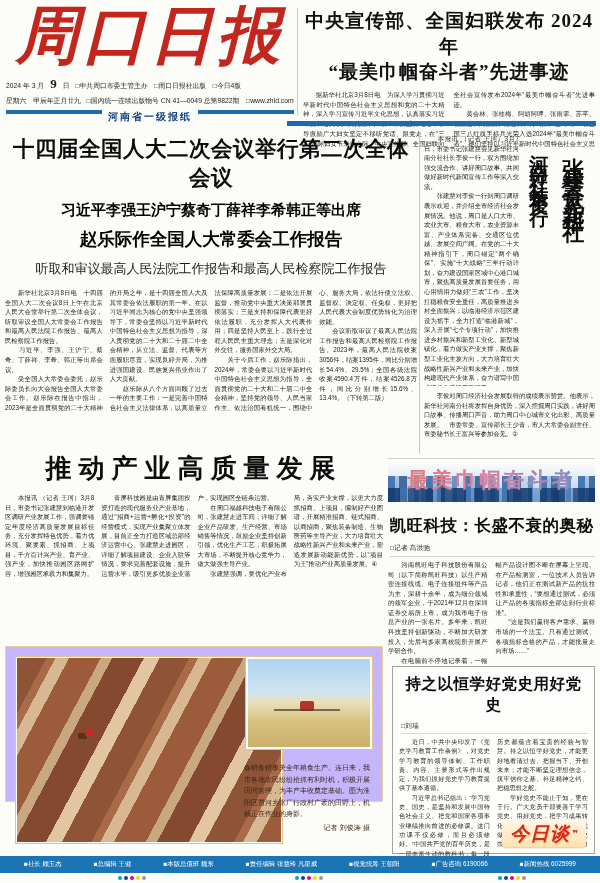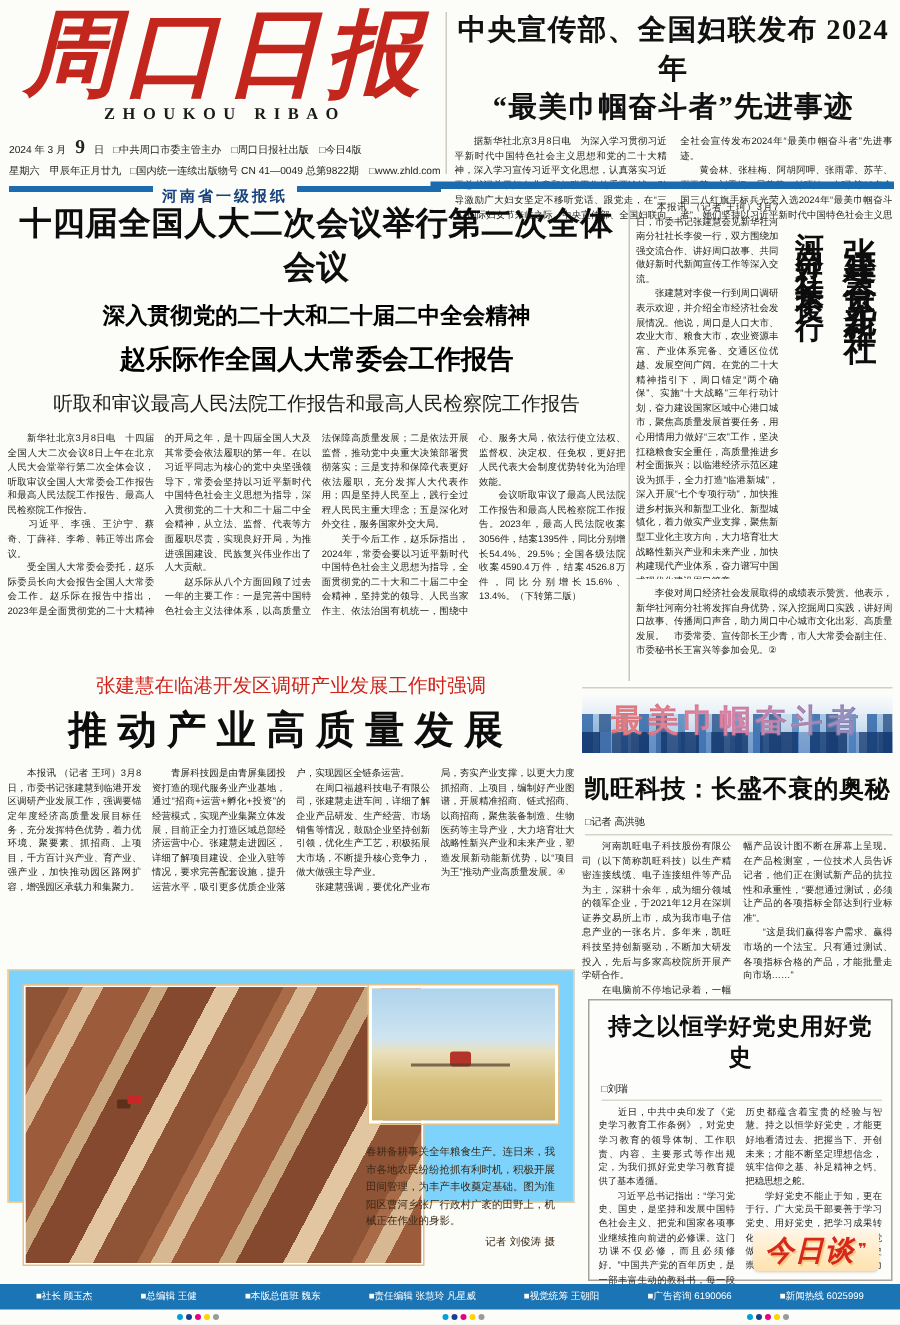--- a/index.html
+++ b/index.html
@@ -81,21 +81,21 @@
   
   .second { position:absolute; left:5px; top:448px; width:378px; }
   .kicker { color:#cf221a; font-family:"Liberation Serif",serif; font-size:13px; text-align:center; }
   .second-h { font-size:26px; font-weight:900; letter-spacing:7px; line-height:1.28; text-align:center;
     color:#0d0d0d; margin-top:4px; }
   .second-body { margin-top:8px; column-count:4; column-gap:7px; font-size:6.3px; line-height:1.5;
     text-align:justify; color:#222; white-space:pre-line; height:112px; overflow:hidden; }
 
   
   .photo-block { position:absolute; left:5px; top:646px; width:378px; height:156px;
-    background:#7dd3fc; border:1px solid #edd09e; }
+    background:#c4b5fd; border:1px solid #edd09e; }
   .main-photo { position:absolute; left:10px; top:10px; width:266px; height:186px;
     border:1px solid #fff; outline:1px solid #e3c28c;
     background:repeating-linear-gradient(118deg,
       #8f5336 0 26px, #a96b47 26px 34px, #d8b793 34px 46px, #9c5b3a 46px 74px,
       #caa87f 74px 84px, #84492e 84px 112px, #e2c6a1 112px 126px); }
   .tractor { position:absolute; left:68px; top:72px; width:9px; height:6px; background:#c62828;
     border-radius:1px; box-shadow:-7px 3px 0 0 rgba(60,30,15,.55); }
   .inset-photo { position:absolute; right:10px; top:10px; width:126px; height:92px;
     border:2px solid #fff; box-shadow:0 0 0 1px #e3c28c;
     background:linear-gradient(to bottom,#aed4ec 0%,#cfe4f0 38%,#e9e0bd 48%,#d9c382 70%,#cbb06a 100%); }
@@ -129,21 +129,20 @@
   .reg-dots i { width:4px; height:4px; border-radius:50%; display:block; }
   .rd-l { left:118px; } .rd-m { left:295px; } .rd-r { left:498px; }
 </style>
 </head>
 <body>
 
 <div class="page">
 
   <div class="masthead">
     <div class="mast-title">周口日报</div>
-    <div class="mast-sub">ZHOUKOU RIBAO</div>
     <div class="dateline">
       <div class="dl-row">
         <span>2024 年 3 月</span>
         <span class="dl-big">9</span>
         <span>日</span>
         <span>□中共周口市委主管主办　□周口日报社出版　□今日4版</span>
       </div>
       <div class="dl-row">
         <span>星期六　甲辰年正月廿九</span>
         <span>□国内统一连续出版物号 CN 41—0049 总第9822期　□www.zhld.com</span>
@@ -160,21 +159,21 @@
   <div class="topright">
     <div class="tr-head">中央宣传部、全国妇联发布 2024 年</div>
     <div class="tr-head">“最美巾帼奋斗者”先进事迹</div>
     <div class="tr-body">　　据新华社北京3月8日电　为深入学习贯彻习近平新时代中国特色社会主义思想和党的二十大精神，深入学习宣传习近平文化思想，认真落实习近平总书记关于妇女儿童和妇联工作的重要论述，引导激励广大妇女坚定不移听党话、跟党走，在“三八”国际妇女节来临之际，中央宣传部、全国妇联向全社会宣传发布2024年“最美巾帼奋斗者”先进事迹。
 　　黄会林、张桂梅、阿胡阿呷、张雨霏、苏芊、石玉莲、刘雷娇、屠蕙莉、付巧妹、左珂 等10名全国三八红旗手标兵光荣入选2024年“最美巾帼奋斗者”。她们坚持以习近平新时代中国特色社会主义思想为指导，与党同心、跟党奋进，敬业进取、奋勇争先，有的在乡村振兴主战场勇毅前行，有的在科技创新前沿勇攀高峰，有的在急难险重任务一线冲锋在前，有的数十年如一日躬耕三尺讲台，有的为高铁安全运营进行保障护航，有的为传承文化传递工作贡献力量……她们以行动践行新时代，以奋斗创造美好生活，在新征程上谱写了无愧于时代的巾帼华章。</div>
   </div>
   <div class="blue-rule"></div>
 
   <div class="lead">
     <div class="lead-h1">十四届全国人大二次会议举行第二次全体会议</div>
-    <div class="lead-s1">深入贯彻党的二十大和二十届二中全会精神</div>
+    <div class="lead-s1">习近平李强王沪宁蔡奇丁薛祥李希韩正等出席</div>
     <div class="lead-s2">赵乐际作全国人大常委会工作报告</div>
     <div class="lead-s3">听取和审议最高人民法院工作报告和最高人民检察院工作报告</div>
     <div class="lead-body">　　新华社北京3月8日电　十四届全国人大二次会议8日上午在北京人民大会堂举行第二次全体会议，听取审议全国人大常委会工作报告和最高人民法院工作报告、最高人民检察院工作报告。
 　　习近平、李强、王沪宁、蔡奇、丁薛祥、李希、韩正等出席会议。
 　　受全国人大常委会委托，赵乐际委员长向大会报告全国人大常委会工作。赵乐际在报告中指出，2023年是全面贯彻党的二十大精神的开局之年，是十四届全国人大及其常委会依法履职的第一年。在以习近平同志为核心的党中央坚强领导下，常委会坚持以习近平新时代中国特色社会主义思想为指导，深入贯彻党的二十大和二十届二中全会精神，从立法、监督、代表等方面履职尽责，实现良好开局，为推进强国建设、民族复兴伟业作出了人大贡献。
 　　赵乐际从八个方面回顾了过去一年的主要工作：一是完善中国特色社会主义法律体系，以高质量立法保障高质量发展；二是依法开展监督，推动党中央重大决策部署贯彻落实；三是支持和保障代表更好依法履职，充分发挥人大代表作用；四是坚持人民至上，践行全过程人民民主重大理念；五是深化对外交往，服务国家外交大局。
 　　关于今后工作，赵乐际指出，2024年，常委会要以习近平新时代中国特色社会主义思想为指导，全面贯彻党的二十大和二十届二中全会精神，坚持党的领导、人民当家作主、依法治国有机统一，围绕中心、服务大局，依法行使立法权、监督权、决定权、任免权，更好把人民代表大会制度优势转化为治理效能。
 　　会议听取审议了最高人民法院工作报告和最高人民检察院工作报告。2023年，最高人民法院收案3056件，结案1395件，同比分别增长54.4%、29.5%；全国各级法院收案4590.4万件，结案4526.8万件，同比分别增长15.6%、13.4%。（下转第二版）</div>
   </div>
 
@@ -186,21 +185,20 @@
 　　张建慧对李俊一行到周口调研表示欢迎，并介绍全市经济社会发展情况。他说，周口是人口大市、农业大市、粮食大市，农业资源丰富、产业体系完备、交通区位优越、发展空间广阔。在党的二十大精神指引下，周口锚定“两个确保”、实施“十大战略”三年行动计划，奋力建设国家区域中心港口城市，聚焦高质量发展首要任务，用心用情用力做好“三农”工作，坚决扛稳粮食安全重任，高质量推进乡村全面振兴；以临港经济示范区建设为抓手，全力打造“临港新城”，深入开展“七个专项行动”，加快推进乡村振兴和新型工业化、新型城镇化，着力做实产业支撑，聚焦新型工业化主攻方向，大力培育壮大战略性新兴产业和未来产业，加快构建现代产业体系，奋力谱写中国式现代化建设周口篇章。</div>
       <div class="meet-heads">
         <span class="vhead left">河南分社社长李俊一行</span>
         <span class="vhead right">张建慧会见新华社</span>
       </div>
     </div>
     <div class="meet-cont">　　李俊对周口经济社会发展取得的成绩表示赞赏。他表示，新华社河南分社将发挥自身优势，深入挖掘周口实践，讲好周口故事、传播周口声音，助力周口中心城市文化出彩、高质量发展。　市委常委、宣传部长王少青，市人大常委会副主任、市委秘书长王富兴等参加会见。②</div>
   </div>
 
   <div class="second">
-    <div class="kicker">张建慧在临港开发区调研产业发展工作时强调</div>
     <div class="second-h">推动产业高质量发展</div>
     <div class="second-body">　　本报讯 （记者 王珂）3月8日，市委书记张建慧到临港开发区调研产业发展工作，强调要锚定年度经济高质量发展目标任务，充分发挥特色优势，着力优环境、聚要素、抓招商、上项目，千方百计兴产业、育产业、强产业，加快推动园区路网扩容，增强园区承载力和集聚力。
 　　青屏科技园是由青屏集团投资打造的现代服务业产业基地，通过“招商+运营+孵化+投资”的经营模式，实现产业集聚立体发展，目前正全力打造区域总部经济运营中心。张建慧走进园区，详细了解项目建设、企业入驻等情况，要求完善配套设施，提升运营水平，吸引更多优质企业落户，实现园区全链条运营。
 　　在周口福越科技电子有限公司，张建慧走进车间，详细了解企业产品研发、生产经营、市场销售等情况，鼓励企业坚持创新引领，优化生产工艺，积极拓展大市场，不断提升核心竞争力，做大做强主导产业。
 　　张建慧强调，要优化产业布局，夯实产业支撑，以更大力度抓招商、上项目，编制好产业图谱，开展精准招商、链式招商、以商招商，聚焦装备制造、生物医药等主导产业，大力培育壮大战略性新兴产业和未来产业，塑造发展新动能新优势，以“项目为王”推动产业高质量发展。④</div>
   </div>
 
   <div class="hline-tech"></div>
   <div class="tech">
     <div class="tech-banner">

